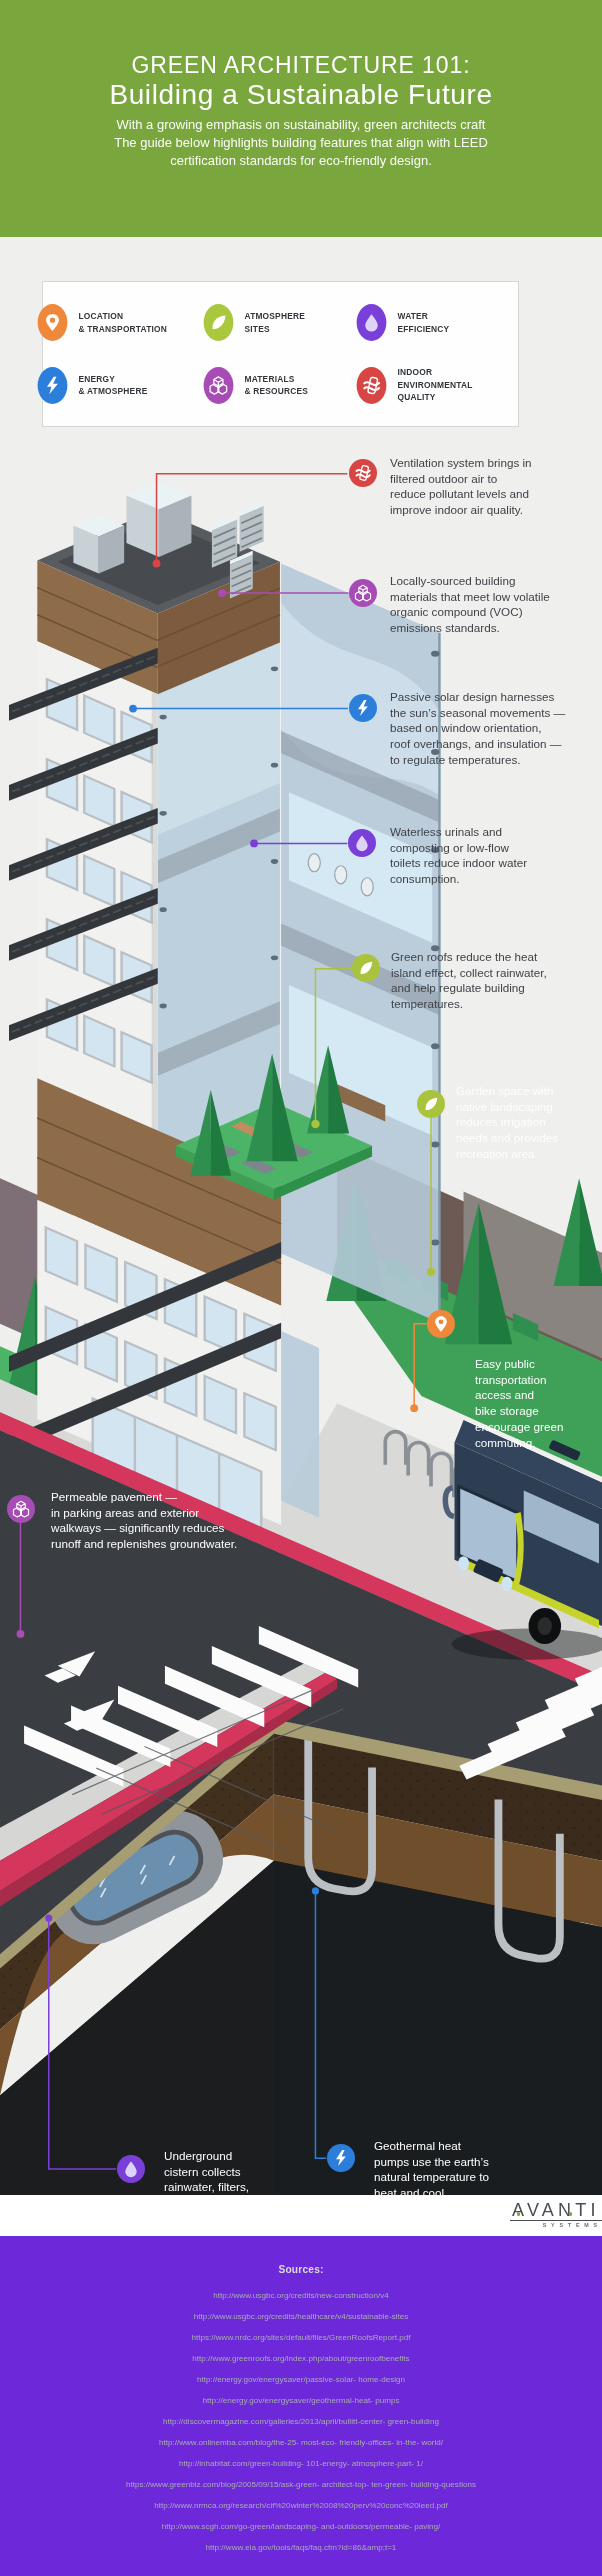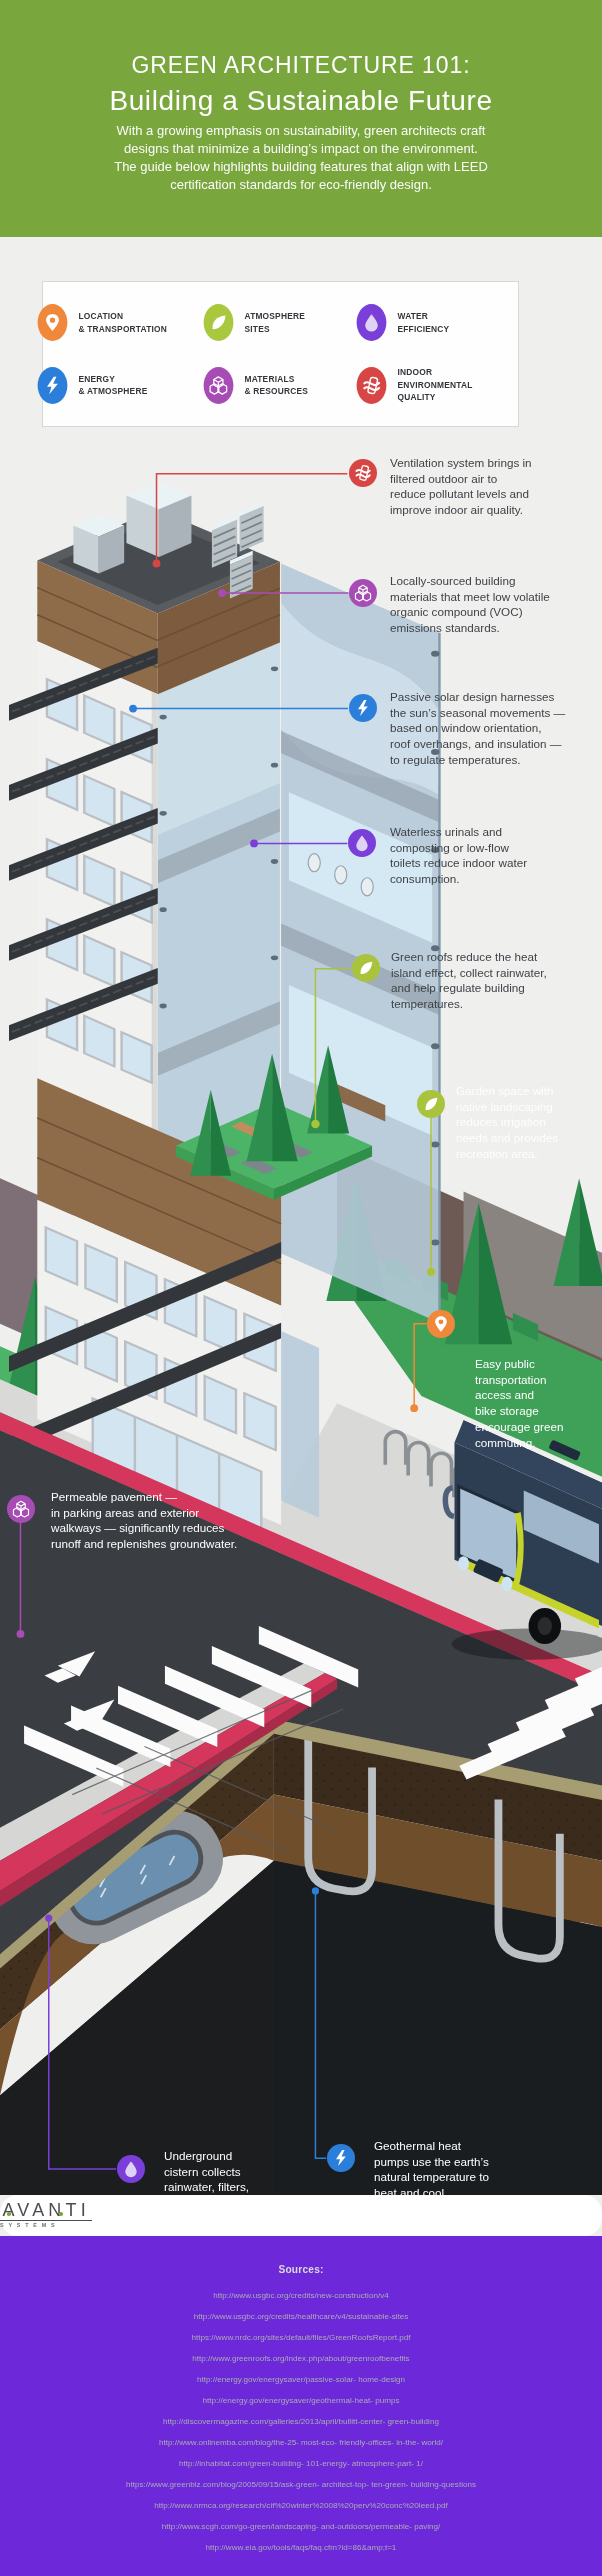--- a/index.html
+++ b/index.html
@@ -1,41 +1,41 @@
 <!DOCTYPE html>
 <html style="font-size:9.6px"><head>
 <meta charset="utf-8">
 <style>
   html,body{margin:0;padding:0;background:#dcdcdc;}
   .page{position:relative;width:602px;height:2576px;margin:0 auto;background:#efefee;
         font-family:"Liberation Sans", sans-serif;overflow:hidden;padding-left:31px;}
   
   .header{position:absolute;left:0;top:0;width:602px;height:237px;text-align:center;color:#fff;}
   .header .t1{margin:0;padding-top:52px;font-size:23px;font-weight:400;letter-spacing:0.9px;}
-  .header .t2{margin:6px 0 0 0;font-size:28px;font-weight:400;letter-spacing:0.6px;}
+  .header .t2{margin:0 0 0 0;font-size:28px;font-weight:400;letter-spacing:0.6px;}
   .header .sub{margin:5px auto 0 auto;width:434px;font-size:13px;line-height:18px;font-weight:400;
                color:rgba(255,255,255,.97);}
   .header .sub span{display:block;}
   
   .legend{position:absolute;left:42px;top:281px;width:477px;height:146px;background:#fefefe;
           border:0.6px solid #d7d7d6;box-sizing:border-box;
           display:grid;grid-template-columns:151px 138px 169px;grid-template-rows:1fr 1fr;
           column-gap:15px;row-gap:2.4px;align-items:center;justify-content:center;padding:11px 0;}
   .leg-item{display:flex;align-items:center;gap:11px;}
   .leg-icon{flex:0 0 31px;height:39px;}
   .leg-label{font-size:8.4px;font-weight:bold;color:#32363a;line-height:12.6px;letter-spacing:0.2px;}
   .leg-label span{display:block;}
   
   .co-icon{position:absolute;width:28px;height:28px;}
   .co-text{position:absolute;font-size:11.7px;line-height:15.7px;color:#3f4347;white-space:pre-line;}
   .co-text.light{color:#fefefe;}
   
   .scene{position:absolute;left:0;top:422px;width:602px;height:1773px;}
   
-  .brand{position:absolute;left:0;top:2195px;width:602px;height:41px;background:#ffffff;text-align:left;border-radius:18px;}
+  .brand{position:absolute;left:0;top:2195px;width:602px;height:41px;background:#ffffff;text-align:right;}
   .brand .word{position:relative;display:inline-block;margin-top:6px;font-size:18px;letter-spacing:4.2px;
                color:#4a4e52;font-weight:400;border-bottom:1.2px solid #4a4e52;padding:0 2.4px 0.6px 2.4px;line-height:18px;}
   .brand .word i{position:absolute;width:3.6px;height:3.6px;border-radius:50%;background:#7aa63e;bottom:3.6px;}
   .brand .word i.d1{left:7.2px;} .brand .word i.d2{left:59px;}
   .brand .sub{margin-top:1.2px;font-size:5.4px;letter-spacing:4.8px;color:#6a6e72;font-weight:bold;}
   
   .sources{position:absolute;left:0;top:2236px;width:602px;height:340px;background:#6d28d9;text-align:center;}
   .sources h3{margin:0;padding-top:28px;font-size:10.2px;font-weight:bold;color:#d9dbdc;letter-spacing:0.2px;}
   .sources ul{list-style:none;margin:9.6px 0 0 0;padding:0;}
   .sources li{font-size:8.1px;color:#a9adb1;line-height:21px;font-weight:400;}
@@ -43,21 +43,20 @@
 </head>
 <body>
 
 <div class="page">
 
   <header class="header" style="background:#7aa63e;">
     <h1 class="t1">GREEN ARCHITECTURE 101:</h1>
     <h1 class="t2">Building a Sustainable Future</h1>
     <p class="sub">
       <span>With a growing emphasis on sustainability, green architects craft</span>
-      <span>designs that minimize a building’s impact on the environment.</span>
       <span>The guide below highlights building features that align with LEED</span>
       <span>certification standards for eco-friendly design.</span>
     </p>
   </header>
 
   <svg width="0" height="0" style="position:absolute" aria-hidden="true">
     <defs>
       <g id="g-pin">
           <path fill="currentColor" fill-rule="evenodd" d="M12,2.4 C16.1,2.4 19.2,5.5 19.2,9.3 C19.2,13.9 12,21.6 12,21.6 C12,21.6 4.8,13.9 4.8,9.3 C4.8,5.5 7.9,2.4 12,2.4 Z M12,6.4 A3,3 0 1 0 12,12.4 A3,3 0 1 0 12,6.4 Z"></path>
         </g>

